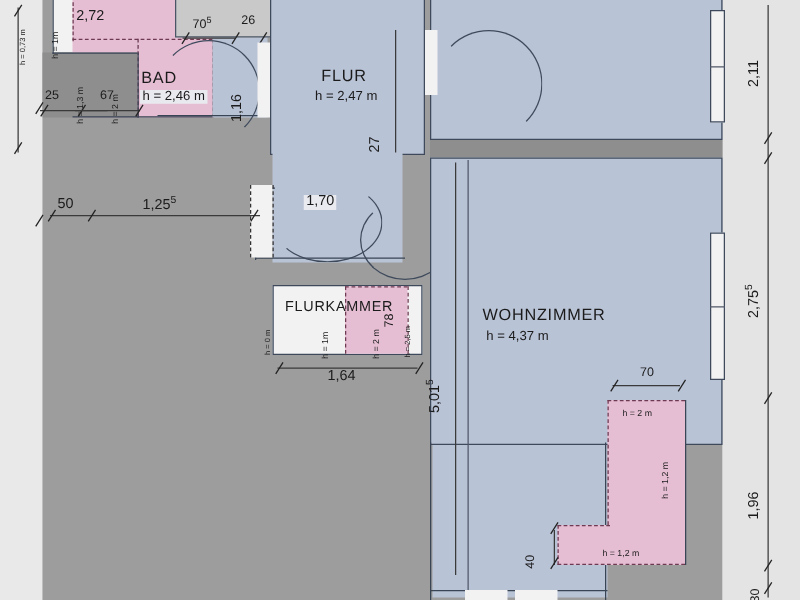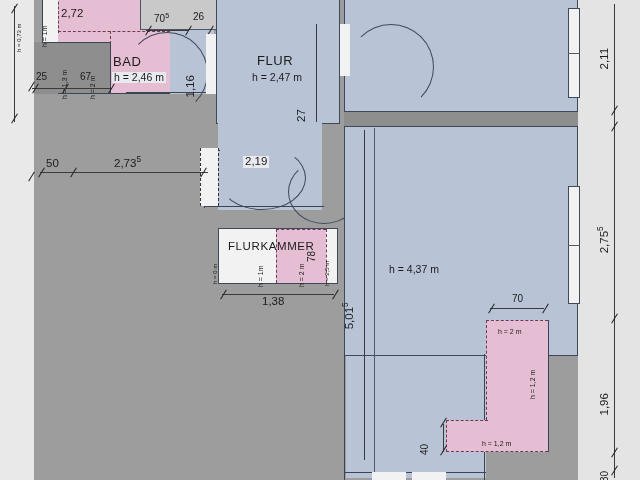--- a/index.html
+++ b/index.html
@@ -121,21 +121,21 @@
   <div class="dim-v" style="left:316px;top:24px;height:100px;"></div>
 
   <div class="blk roomnb" style="left:218px;top:122px;width:104px;height:88px;"></div>
   <div class="hl-th" style="left:204px;top:206px;width:120px;"></div>
   <div class="vl-th" style="left:204px;top:150px;height:58px;"></div>
   <div class="hl-th" style="left:204px;top:150px;width:16px;"></div>
 
   <div class="blk white" style="left:200px;top:148px;width:18px;height:58px;"></div>
   <div class="dash-v" style="left:200px;top:148px;height:58px;border-left-color:#333;"></div>
   <div class="dash-v" style="left:218px;top:148px;height:58px;border-left-color:#333;"></div>
-  <div class="lbl dimtxt wbg" style="left:243px;top:156px;">2,19</div>
+  <div class="lbl dimtxt wbg" style="left:243px;top:156px;">1,70</div>
 
   <div class="arc" style="left:218px;top:146px;width:86px;height:62px;
        border-color:transparent;border-bottom-color:#3e4a5c;border-right-color:#3e4a5c;"></div>
   <div class="arc" style="left:288px;top:160px;width:70px;height:62px;
        border-color:transparent;border-bottom-color:#3e4a5c;border-left-color:#3e4a5c;"></div>
 
   <div class="blk white" style="left:218px;top:228px;width:120px;height:56px;
        border:1.6px solid #3e4a5c;"></div>
   <div class="blk pink" style="left:276px;top:229px;width:50px;height:54px;"></div>
   <div class="dash-v" style="left:276px;top:229px;height:54px;"></div>
@@ -145,47 +145,48 @@
   <div class="lbl roomname" style="left:228px;top:241px;font-size:11.5px;">FLURKAMMER</div>
   <div class="lbl tiny6 rot90" style="left:218px;top:278px;">h = 0 m</div>
   <div class="lbl tiny rot90" style="left:264px;top:280px;">h = 1m</div>
   <div class="lbl tiny rot90" style="left:305px;top:280px;">h = 2 m</div>
   <div class="lbl tiny6 rot90" style="left:330px;top:280px;">h = 2,5 m</div>
   <div class="lbl dimtxt sm rot90" style="left:317px;top:252px;">78</div>
 
   <div class="dim-h" style="left:222px;top:294px;width:112px;"></div>
   <div class="tick" style="left:218px;top:294px;"></div>
   <div class="tick" style="left:330px;top:294px;"></div>
-  <div class="lbl dimtxt" style="left:262px;top:296px;">1,38</div>
+  <div class="lbl dimtxt" style="left:262px;top:296px;">1,64</div>
 
   <div class="dim-h" style="left:40px;top:172px;width:168px;"></div>
   <div class="tick" style="left:36px;top:172px;"></div>
   <div class="tick" style="left:68px;top:172px;"></div>
   <div class="tick" style="left:198px;top:172px;"></div>
   <div class="lbl dimtxt" style="left:46px;top:158px;">50</div>
-  <div class="lbl dimtxt" style="left:114px;top:156px;"><span>2,73</span><span class="sup">5</span></div>
+  <div class="lbl dimtxt" style="left:114px;top:156px;"><span>1,25</span><span class="sup">5</span></div>
 
   <div class="blk room" style="left:344px;top:-4px;width:234px;height:116px;"></div>
   <div class="blk white" style="left:568px;top:8px;width:12px;height:90px;
        border:1.4px solid #3e4a5c;box-sizing:border-box;"></div>
   <div class="hl" style="left:568px;top:53px;width:12px;"></div>
 
   <div class="arc" style="left:348px;top:24px;width:84px;height:84px;
        border-color:transparent;border-top-color:#3e4a5c;border-right-color:#3e4a5c;"></div>
   <div class="blk white" style="left:340px;top:24px;width:10px;height:52px;"></div>
 
   <div class="blk wall" style="left:344px;top:112px;width:234px;height:14px;"></div>
 
   <div class="blk room" style="left:344px;top:126px;width:234px;height:230px;"></div>
   <div class="blk roomnb" style="left:346px;top:356px;width:140px;height:122px;"></div>
   <div class="vl-th" style="left:344px;top:354px;height:126px;"></div>
   <div class="vl-th" style="left:484px;top:354px;height:126px;"></div>
   <div class="hl-th" style="left:344px;top:472px;width:142px;"></div>
   <div class="vl" style="left:374px;top:128px;height:350px;"></div>
 
+  <div class="lbl roomname" style="left:386px;top:245px;">WOHNZIMMER</div>
   <div class="lbl roomh" style="left:389px;top:264px;">h = 4,37 m</div>
 
   <div class="lbl dimtxt rot90" style="left:355px;top:316px;"><span>5,01</span><span class="sup">5</span></div>
   <div class="dim-v" style="left:364px;top:130px;height:330px;"></div>
 
   <div class="blk white" style="left:568px;top:186px;width:12px;height:118px;
        border:1.4px solid #3e4a5c;box-sizing:border-box;"></div>
   <div class="hl" style="left:568px;top:245px;width:12px;"></div>
 
   <div class="blk pink" style="left:486px;top:320px;width:62px;height:132px;"></div>

